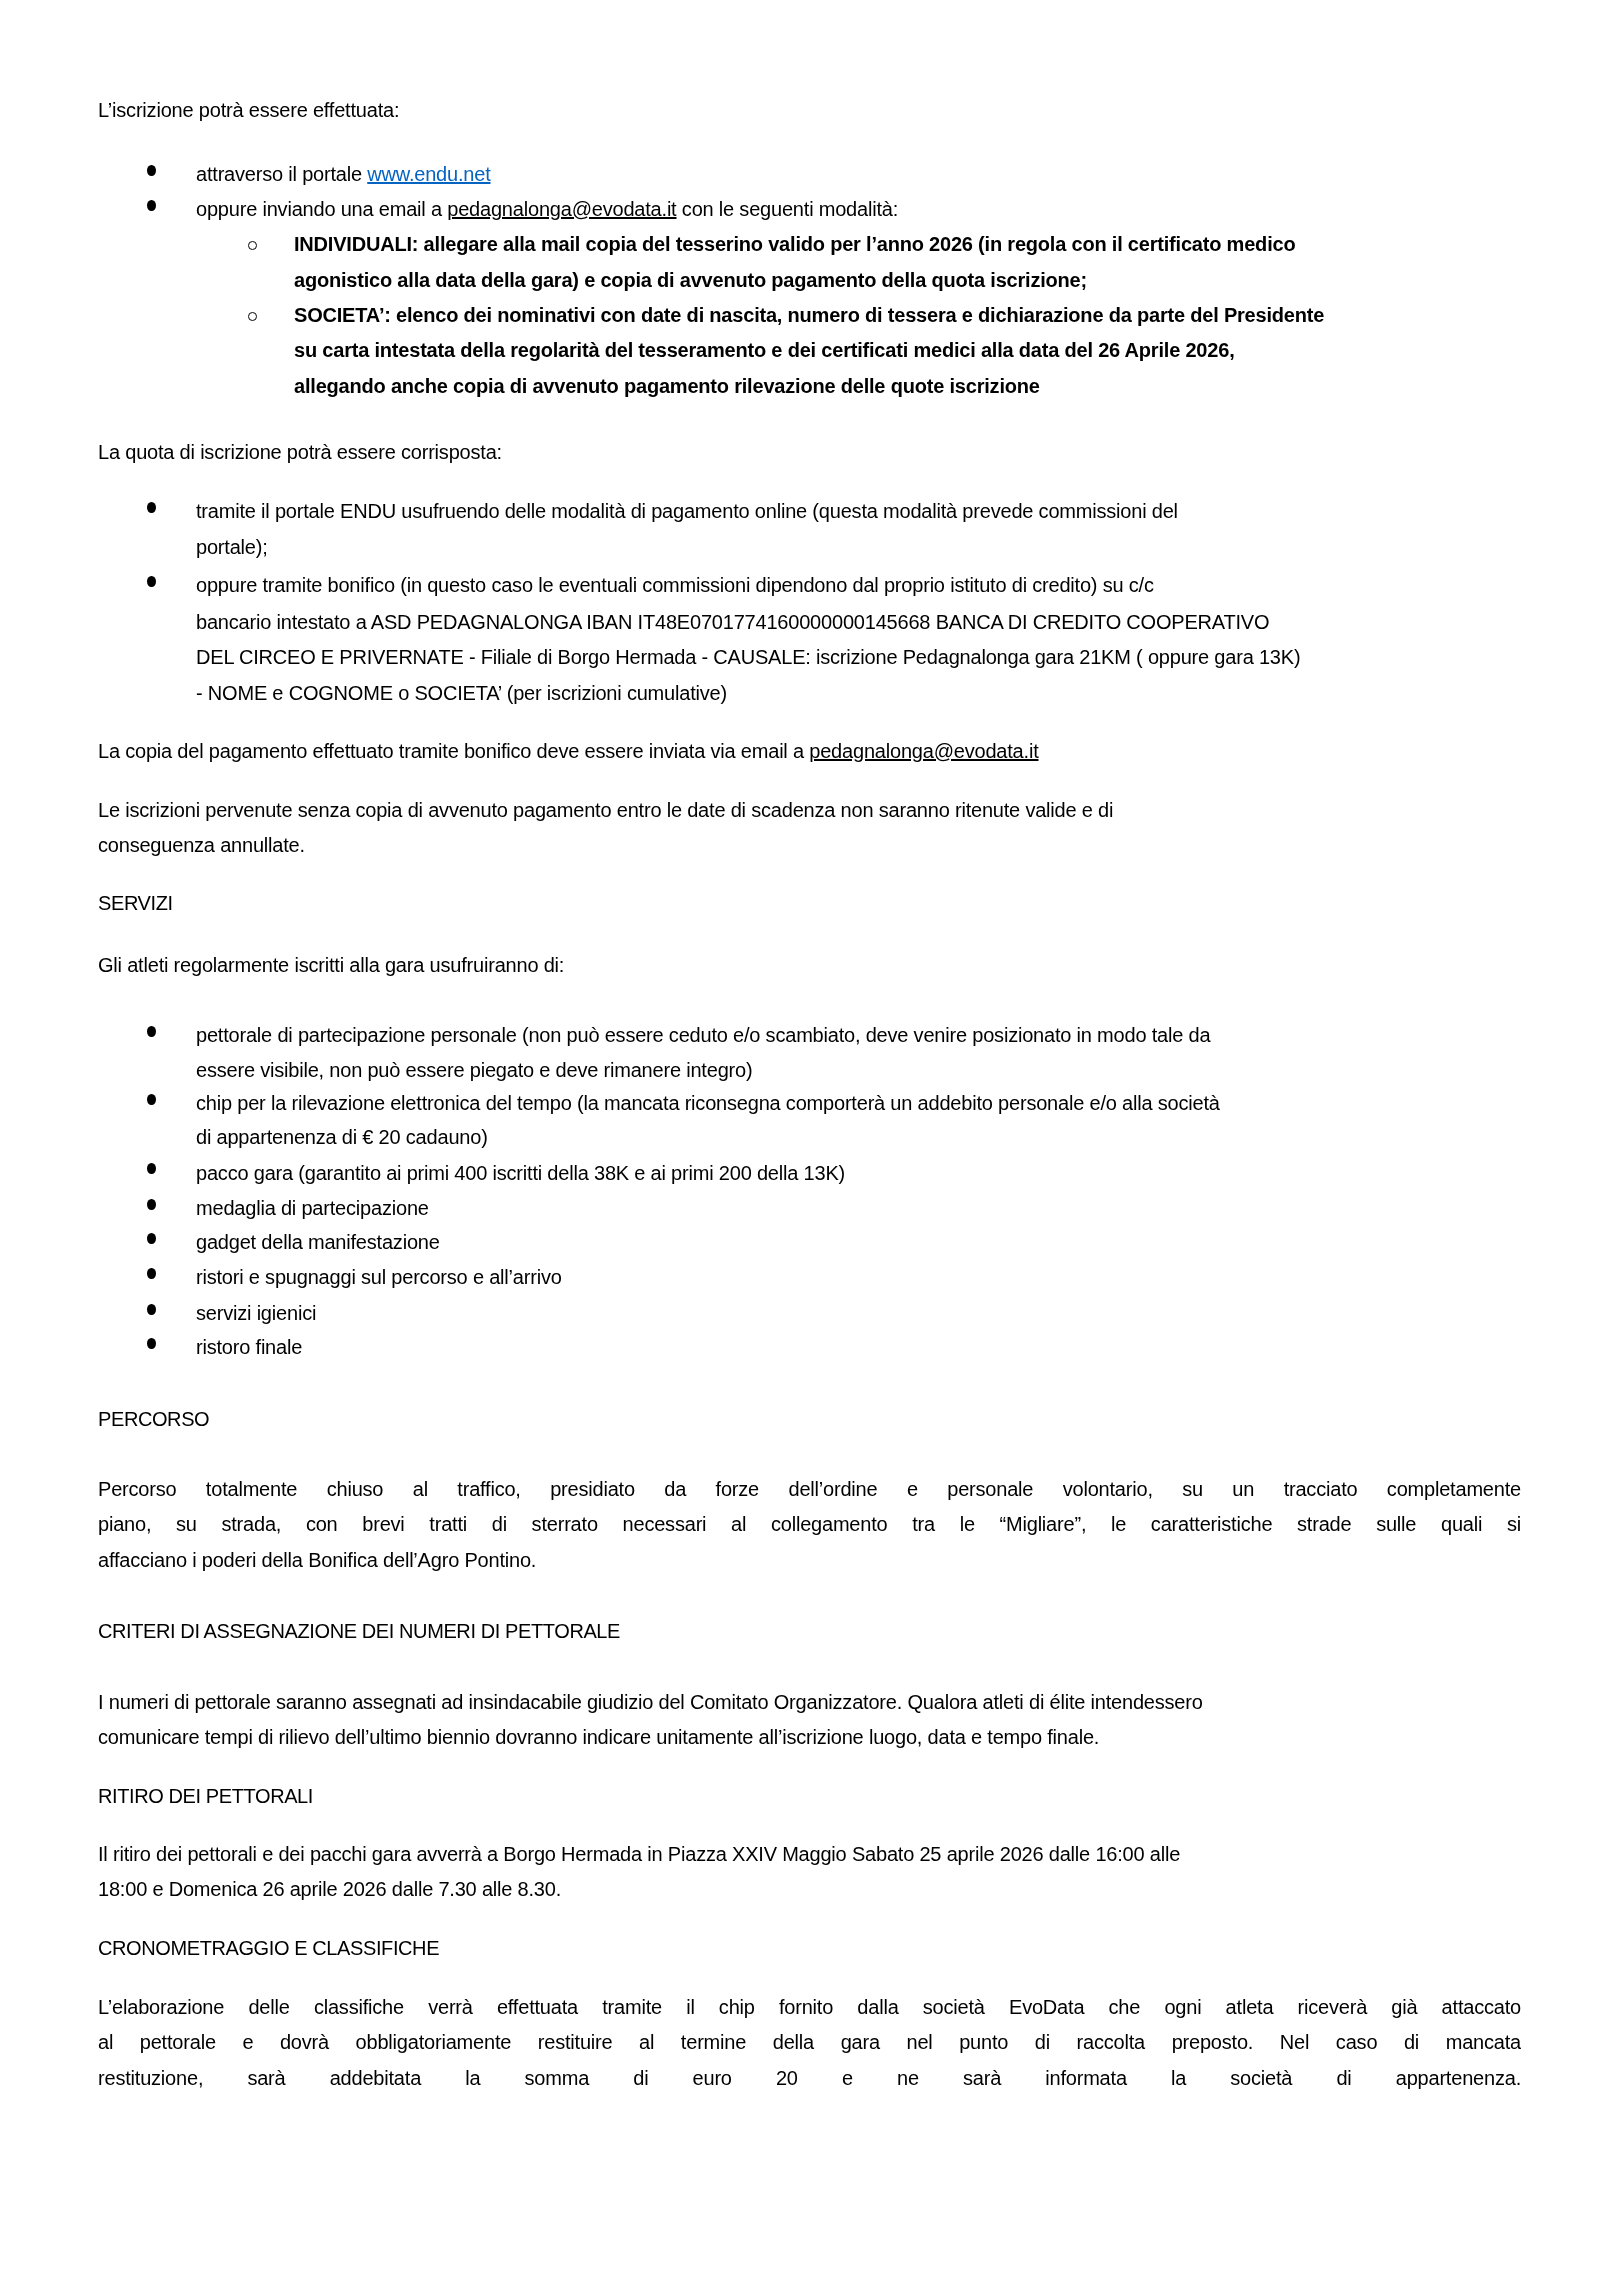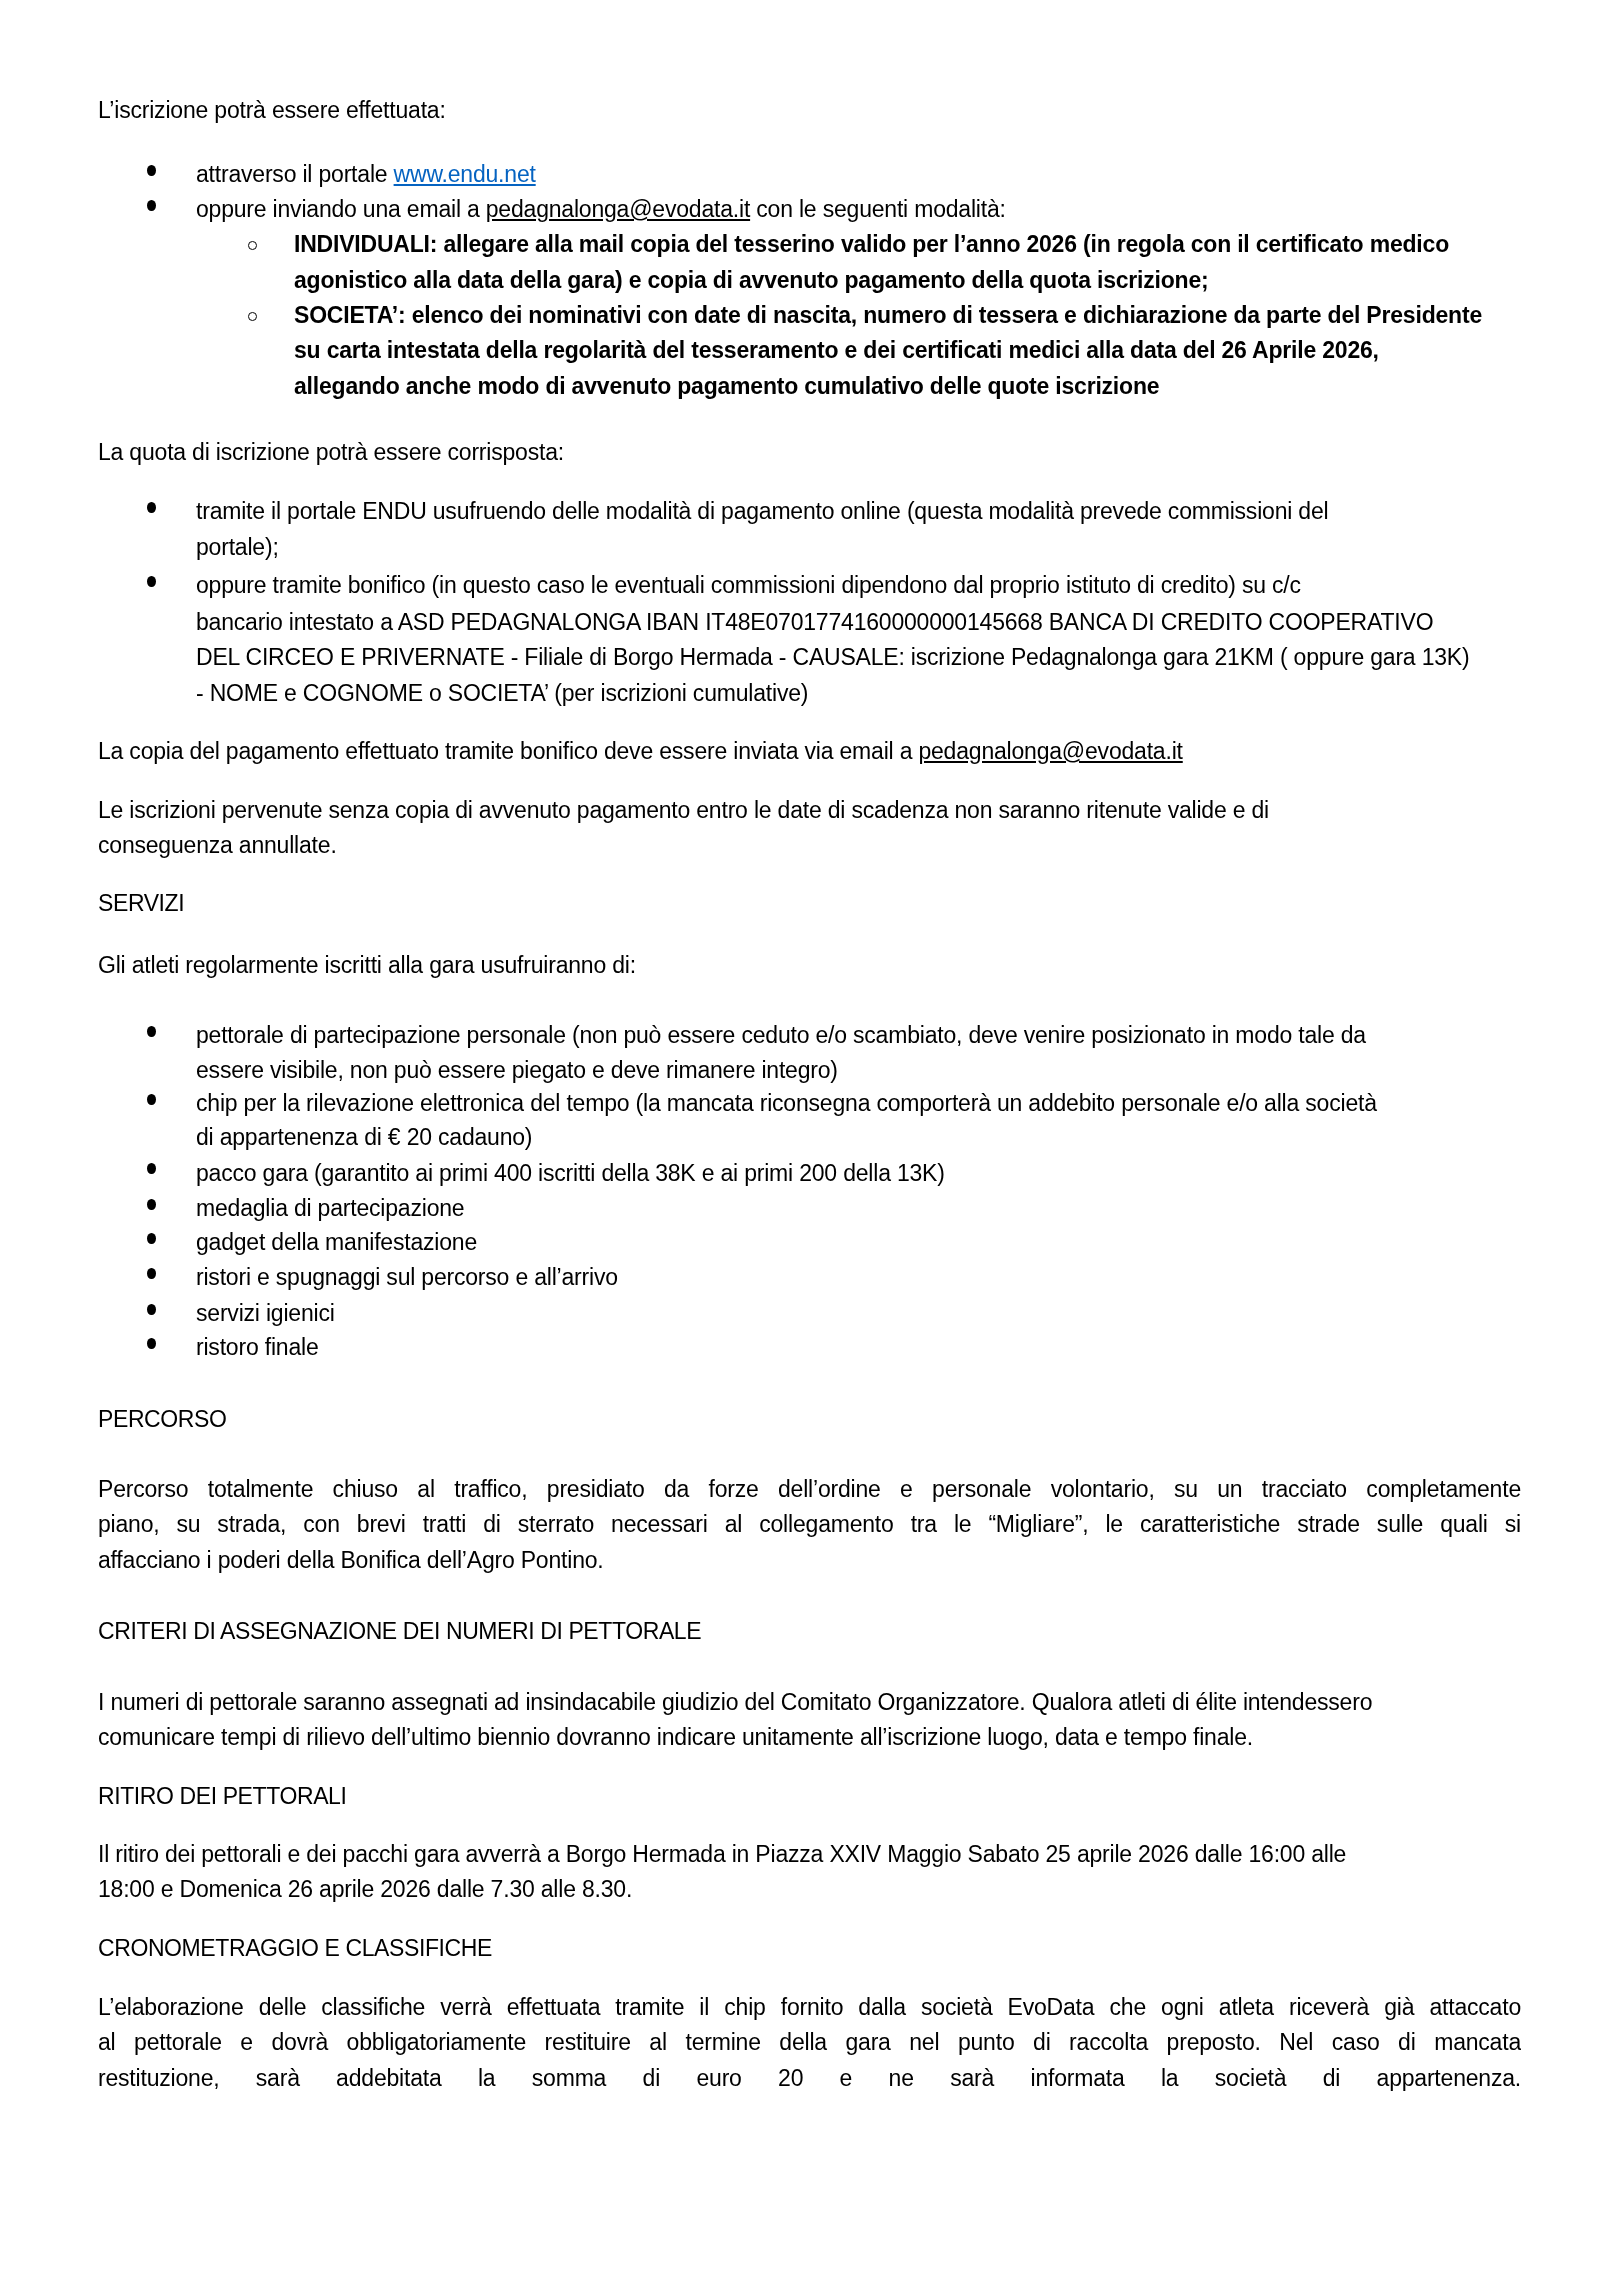--- a/index.html
+++ b/index.html
@@ -1,19 +1,19 @@
 <!DOCTYPE html>
 <html><head>
 <meta charset="utf-8">
 <style>
   html, body { margin:0; padding:0; background:#ffffff; }
   body { width:1621px; height:2293px; position:relative; overflow:hidden;
          font-family:"Liberation Sans", sans-serif; color:#000; }
   .ln { position:absolute; left:98px; height:33px; line-height:33px;
-        font-size:23px; letter-spacing:-0.2px; white-space:nowrap; }
+        font-size:20px; letter-spacing:-0.2px; white-space:nowrap; }
   .just { width:1423px; text-align:justify; text-align-last:justify; white-space:normal; overflow:hidden; }
   .b1 { left:196px; }
   .b2 { left:294px;font-weight:bold; }
   .dot { position:absolute; left:147px; width:8.8px; height:10.8px; border-radius:50%; background:#000; }
   .circ { position:absolute; left:248px; width:8.8px; height:8.8px; border-radius:50%; border:1.5px solid #000; box-sizing:border-box; }
   .h { font-weight:normal; letter-spacing:-0.4px; }
   .link-blue { color:#0563c1; text-decoration:underline; }
   .link-black { color:#000000; text-decoration:underline; }
 </style>
 </head>
@@ -27,21 +27,21 @@
 <span class="dot" style="top:200px"></span>
 <div class="ln b1" style="top:193px"><span>oppure inviando una email a </span><span class="link-black">pedagnalonga@evodata.it</span><span> con le seguenti modalità:</span></div>
 
 <span class="circ" style="top:241px"></span>
 <div class="ln b2" style="top:228px">INDIVIDUALI: allegare alla mail copia del tesserino valido per l’anno 2026 (in regola con il certificato medico</div>
 <div class="ln b2" style="top:264px">agonistico alla data della gara) e copia di avvenuto pagamento della quota iscrizione;</div>
 
 <span class="circ" style="top:312px"></span>
 <div class="ln b2" style="top:299px">SOCIETA’: elenco dei nominativi con date di nascita, numero di tessera e dichiarazione da parte del Presidente</div>
 <div class="ln b2" style="top:334px">su carta intestata della regolarità del tesseramento e dei certificati medici alla data del 26 Aprile 2026,</div>
-<div class="ln b2" style="top:370px">allegando anche modo di avvenuto pagamento cumulativo delle quote iscrizione</div>
+<div class="ln b2" style="top:370px">allegando anche copia di avvenuto pagamento rilevazione delle quote iscrizione</div>
 
 <div class="ln" style="top:436px">La quota di iscrizione potrà essere corrisposta:</div>
 
 <span class="dot" style="top:502px"></span>
 <div class="ln b1" style="top:495px">tramite il portale ENDU usufruendo delle modalità di pagamento online (questa modalità prevede commissioni del</div>
 <div class="ln b1" style="top:531px">portale);</div>
 
 <span class="dot" style="top:576px"></span>
 <div class="ln b1" style="top:569px">oppure tramite bonifico (in questo caso le eventuali commissioni dipendono dal proprio istituto di credito) su c/c</div>
 <div class="ln b1" style="top:606px">bancario intestato a ASD PEDAGNALONGA IBAN  IT48E0701774160000000145668 BANCA DI CREDITO COOPERATIVO</div>

